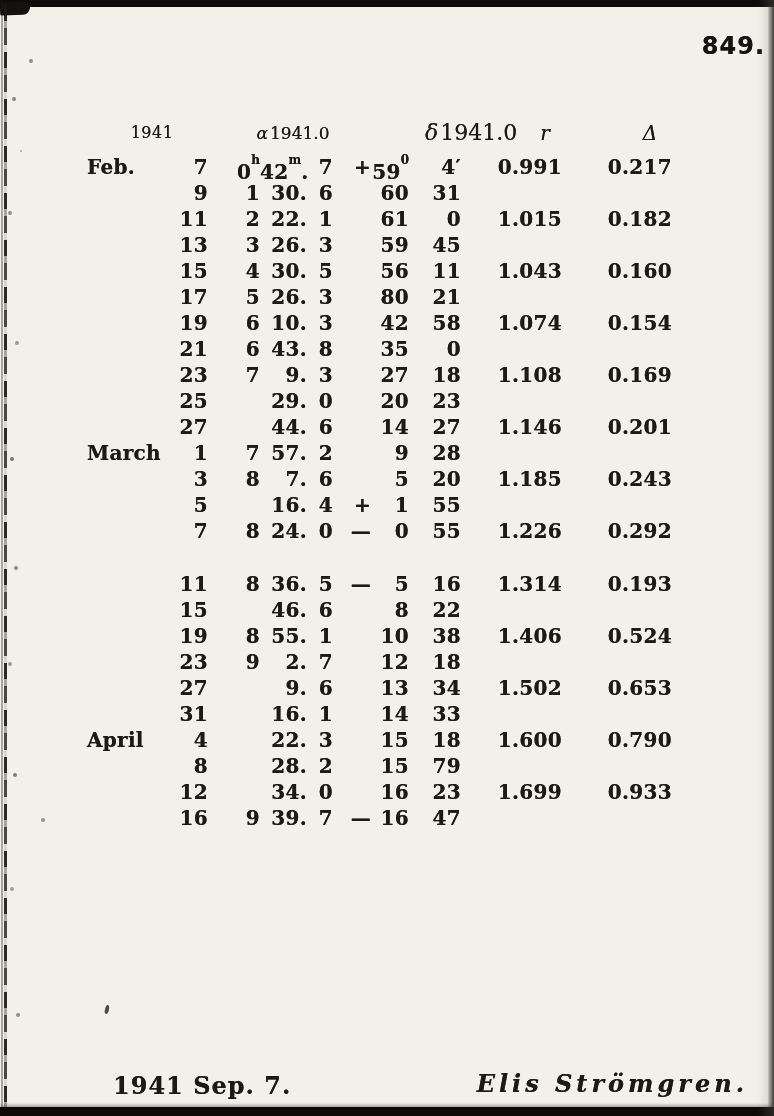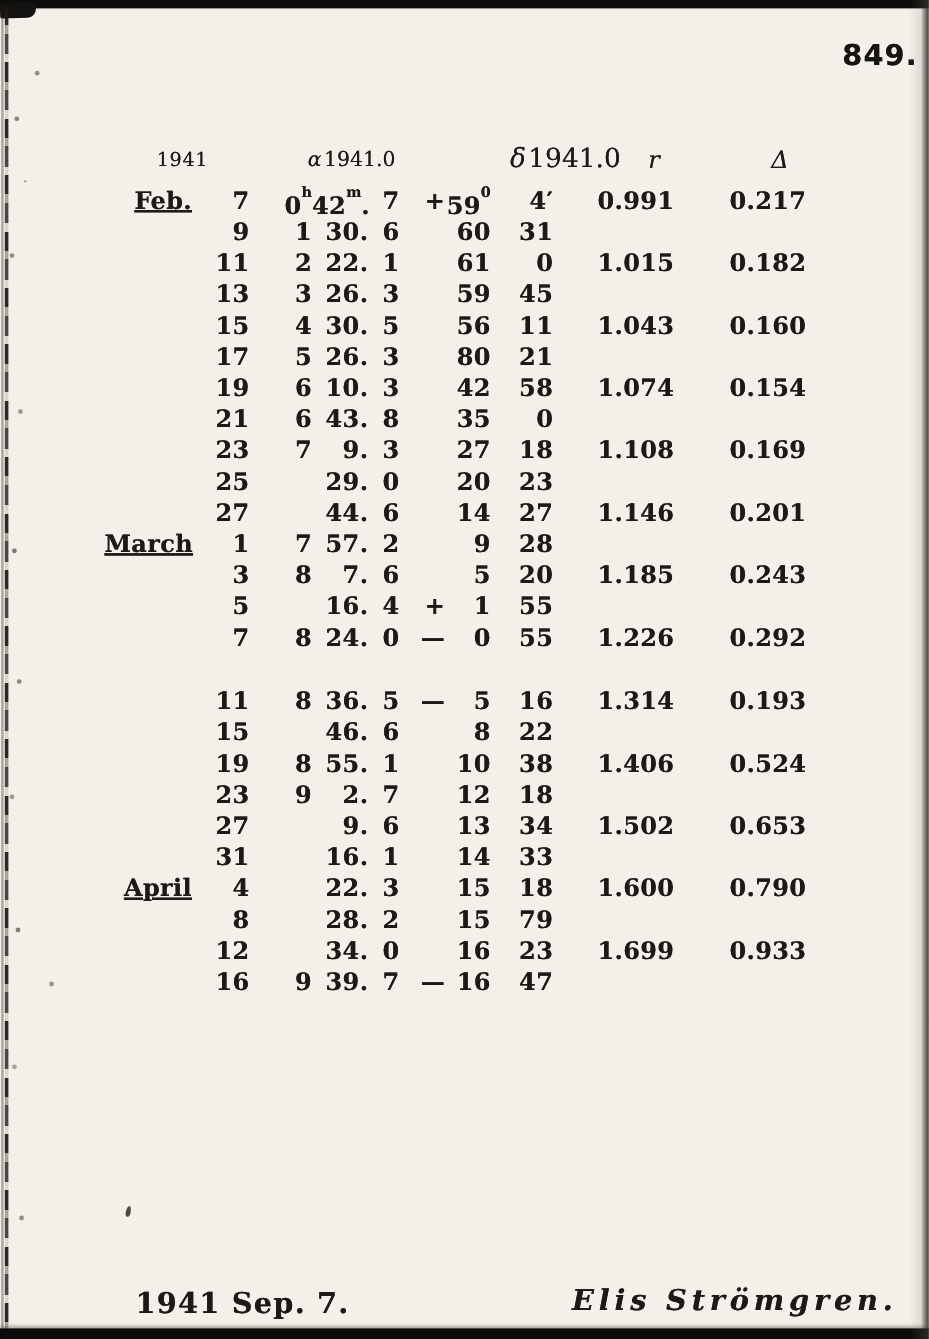--- a/index.html
+++ b/index.html
@@ -41,21 +41,21 @@
   .h-date{left:22px;width:90px;font-size:16px;letter-spacing:.5px;}
   .h-alpha{left:168px;width:80px;font-size:17px;}
   .h-delta{left:300px;width:84px;font-size:22px;margin-left:40px;}
   .h-r{left:430px;width:60px;font-size:20px;font-style:italic;}
   .h-D{left:535px;width:60px;font-size:20px;font-style:italic;}
   .sym{font-style:italic;margin-right:2px;}
   .tbody{position:absolute;top:154px;left:85px;width:587px;}
   .trow{display:grid;grid-template-columns:75px 48px 52px 47px 26px 38px 38px 52px 101px 110px;
         height:26px;line-height:26px;font-size:20px;font-weight:700;letter-spacing:.3px;}
   .c{display:block;white-space:pre;text-align:right;}
-  .c.month{text-align:right;padding-left:2px;text-decoration:underline;}
+  .c.month{text-align:left;padding-left:2px;}
   .rgap{height:27px;}
   .foot-left{position:absolute;top:1071px;left:113px;font-size:24px;font-weight:700;letter-spacing:1px;}
   .foot-right{position:absolute;top:1069px;right:26px;font-size:24px;font-weight:700;
         font-style:italic;letter-spacing:4px;}
 </style>
 </head>
 <body>
 
 <div class="page">
   <div class="band-top"></div>

